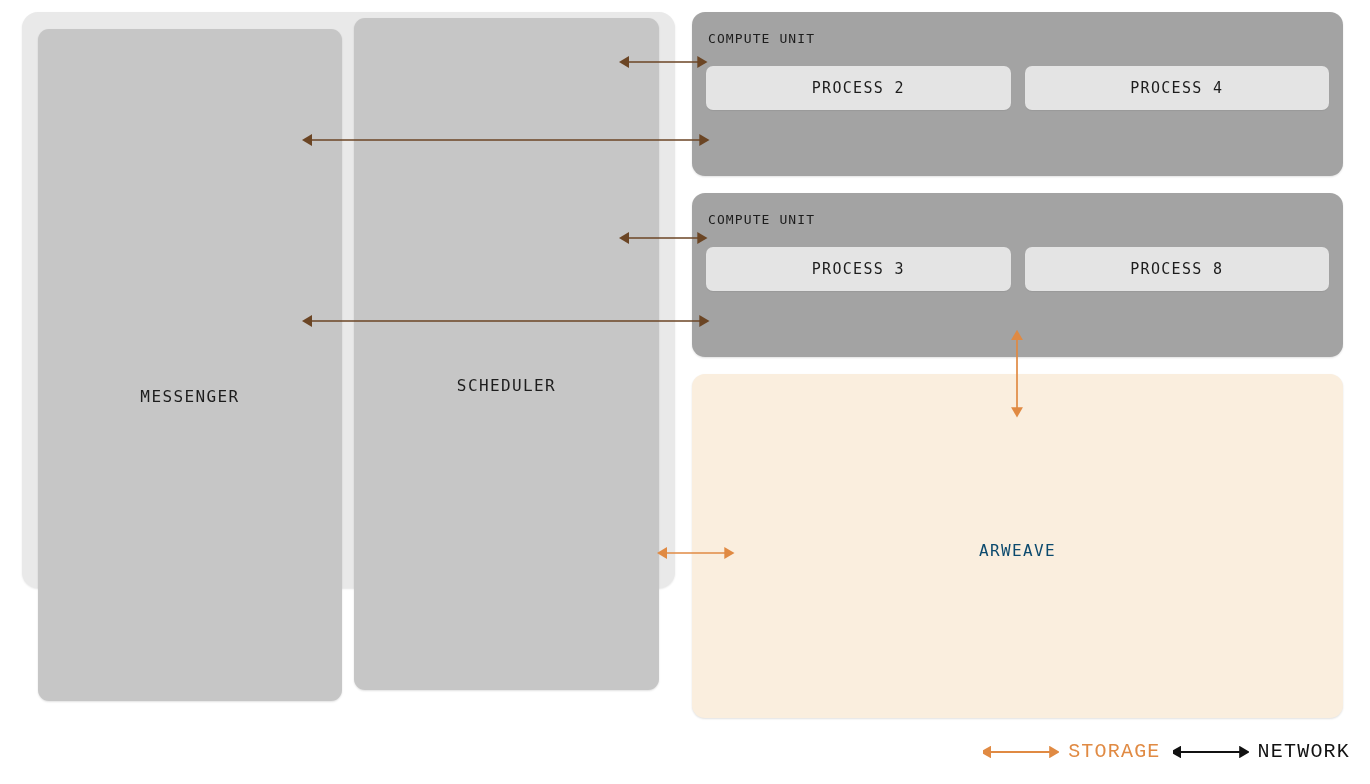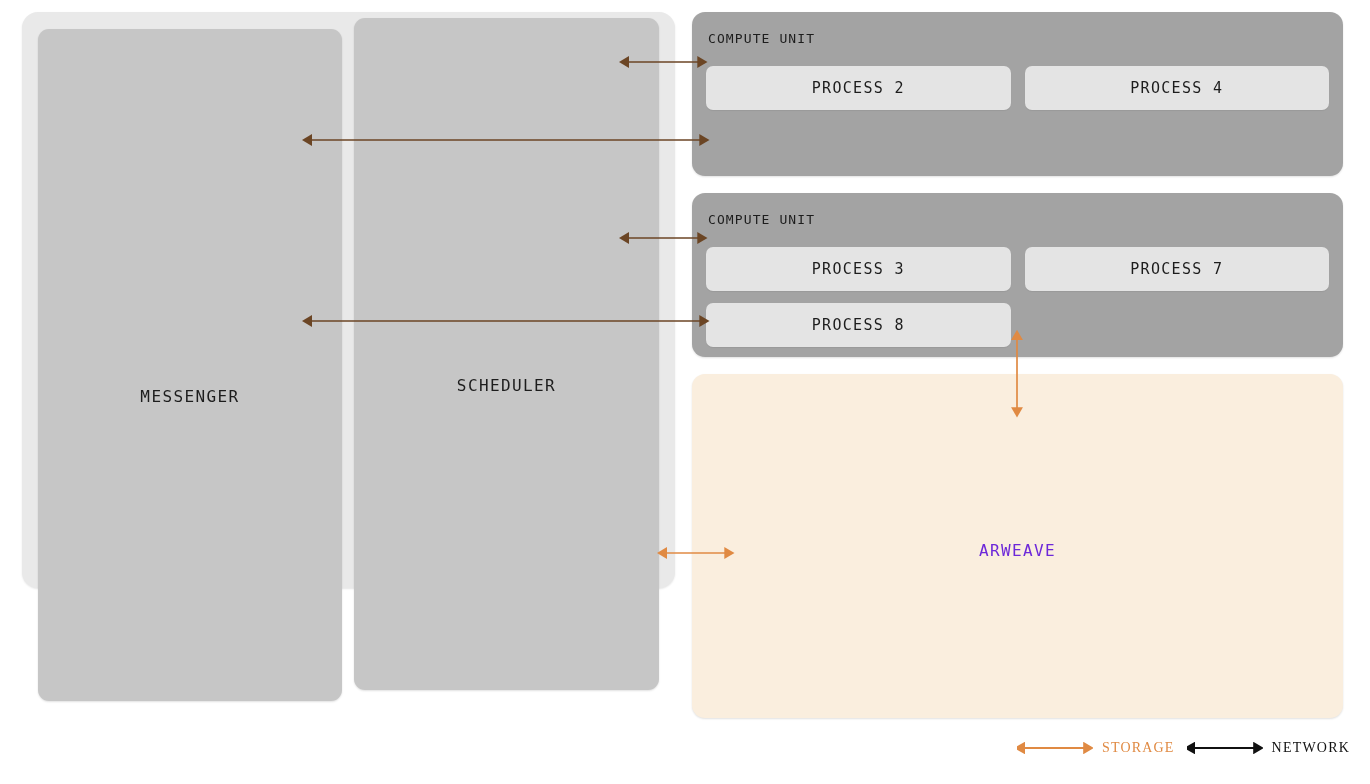--- a/index.html
+++ b/index.html
@@ -103,21 +103,21 @@
     border-radius: 13px;
     box-shadow: 0 1px 2px rgba(0,0,0,0.12);
   }
   #arweave-panel .arweave-label {
     position: absolute;
     left: 0; right: 0;
     top: 167px;
     text-align: center;
     font-size: 16px;
     letter-spacing: 1.4px;
-    color: #6d28d9;
+    color: #0c4a6e;
     font-family: "DejaVu Sans Mono", monospace;
   }
 
   
   #arrow-layer {
     position: absolute;
     left: 0; top: 0;
     width: 1370px;
     height: 784px;
     pointer-events: none;
@@ -131,23 +131,23 @@
     display: flex;
     align-items: center;
     gap: 12px;
   }
   .legend-entry {
     display: flex;
     align-items: center;
     gap: 9px;
   }
   .legend-text {
-    font-size: 14px;
+    font-size: 20px;
     letter-spacing: 1.2px;
-    font-family: Liberation Serif, serif;
+    font-family: Liberation Mono, monospace;
   }
   .legend-text.storage { color: #e08a43; }
   .legend-text.network { color: #111111; }
 </style>
 </head>
 <body>
 
 <div id="canvas">
 
   <div class="outer-shell">
@@ -167,21 +167,20 @@
     <div class="process-grid">
       <div class="process-box">PROCESS 2</div>
       <div class="process-box">PROCESS 4</div>
     </div>
   </div>
 
   <div class="compute-unit" id="compute-unit-2">
     <div class="cu-title">COMPUTE UNIT</div>
     <div class="process-grid">
       <div class="process-box">PROCESS 3</div>
-      <div class="process-box">PROCESS 7</div>
       <div class="process-box">PROCESS 8</div>
     </div>
   </div>
 
   <div id="arweave-panel">
     <div class="arweave-label">ARWEAVE</div>
   </div>
 
   <svg id="arrow-layer" viewBox="0 0 1370 784" width="1370" height="784">
     <defs>

